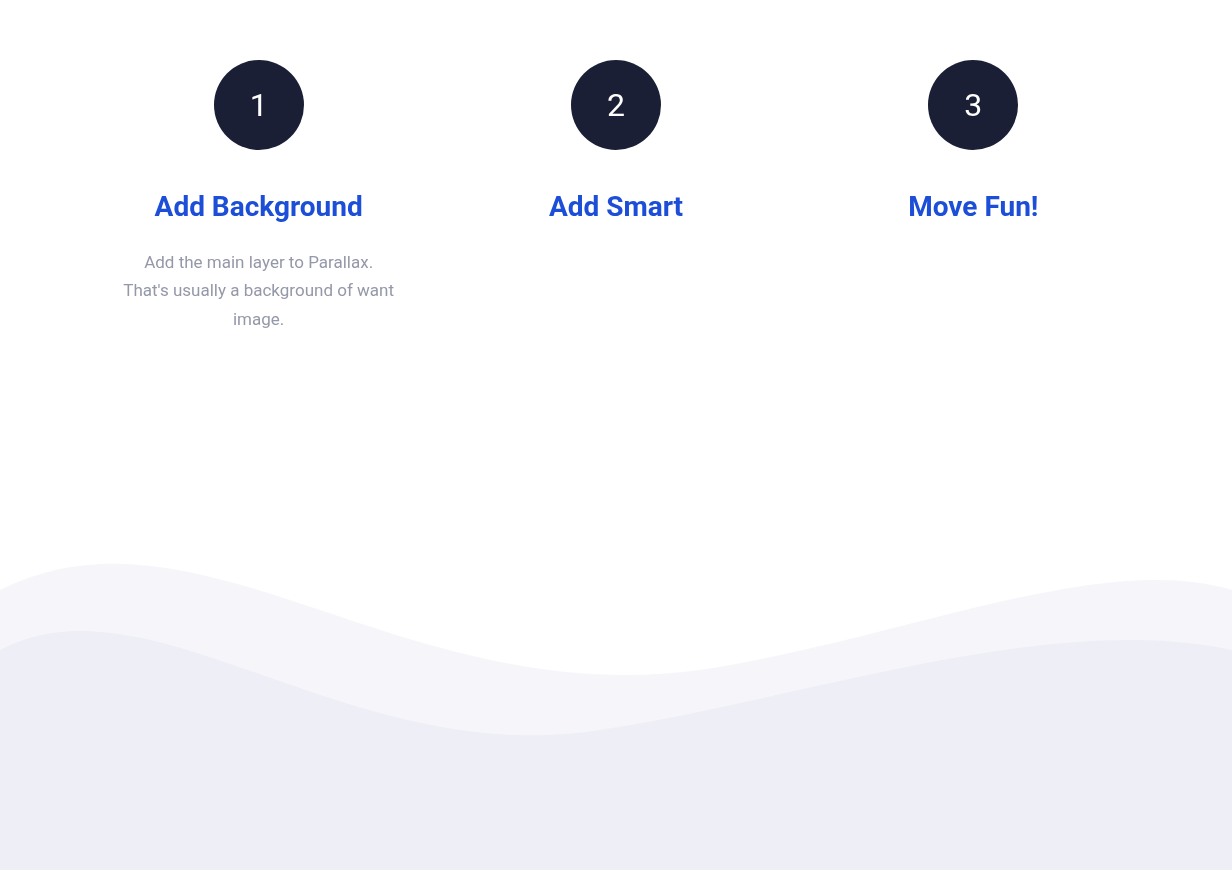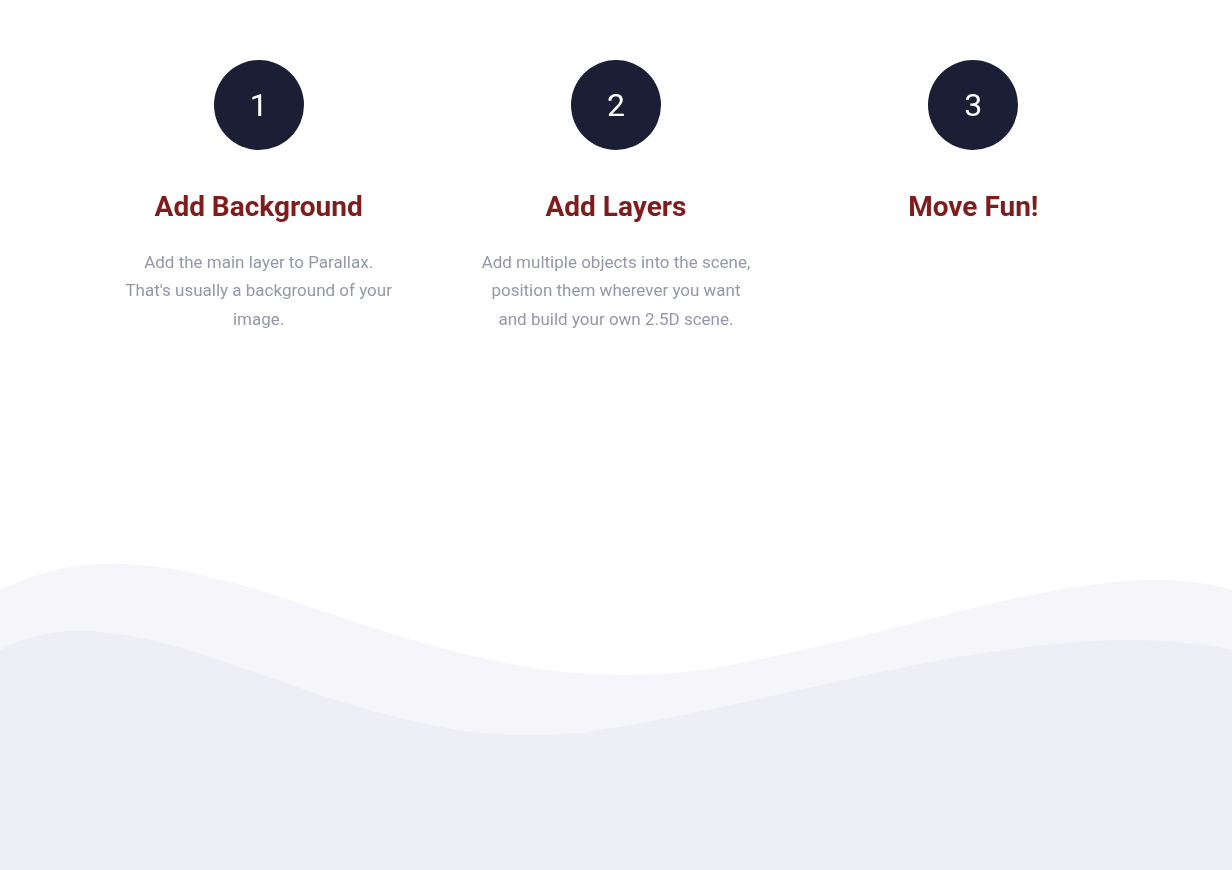--- a/index.html
+++ b/index.html
@@ -49,21 +49,21 @@
       flex-shrink: 0;
     }
 
     .step-number {
       color: #ffffff;
       font-size: 32px;
       font-weight: 400;
     }
 
     .step-title {
-      color: #7f1d1d;
+      color: #1d4ed8;
       font-size: 28px;
       font-weight: 700;
       margin-bottom: 24px;
       line-height: 1.2;
     }
 
     .step-description {
       color: #9498a8;
       font-size: 17px;
       line-height: 1.7;
@@ -96,29 +96,28 @@
   </svg>
 </div>
 
 <div class="steps-container">
 
   <div class="step">
     <div class="step-number-circle">
       <span class="step-number">1</span>
     </div>
     <h3 class="step-title">Add Background</h3>
-    <p class="step-description">Add the main layer to Parallax. That's usually a background of your image.</p>
+    <p class="step-description">Add the main layer to Parallax. That's usually a background of want image.</p>
   </div>
 
   <div class="step">
     <div class="step-number-circle">
       <span class="step-number">2</span>
     </div>
-    <h3 class="step-title">Add Layers</h3>
-    <p class="step-description">Add multiple objects into the scene, position them wherever you want and build your own 2.5D scene.</p>
+    <h3 class="step-title">Add Smart</h3>
   </div>
 
   <div class="step">
     <div class="step-number-circle">
       <span class="step-number">3</span>
     </div>
     <h3 class="step-title">Move Fun!</h3>
   </div>
 </div>
 

